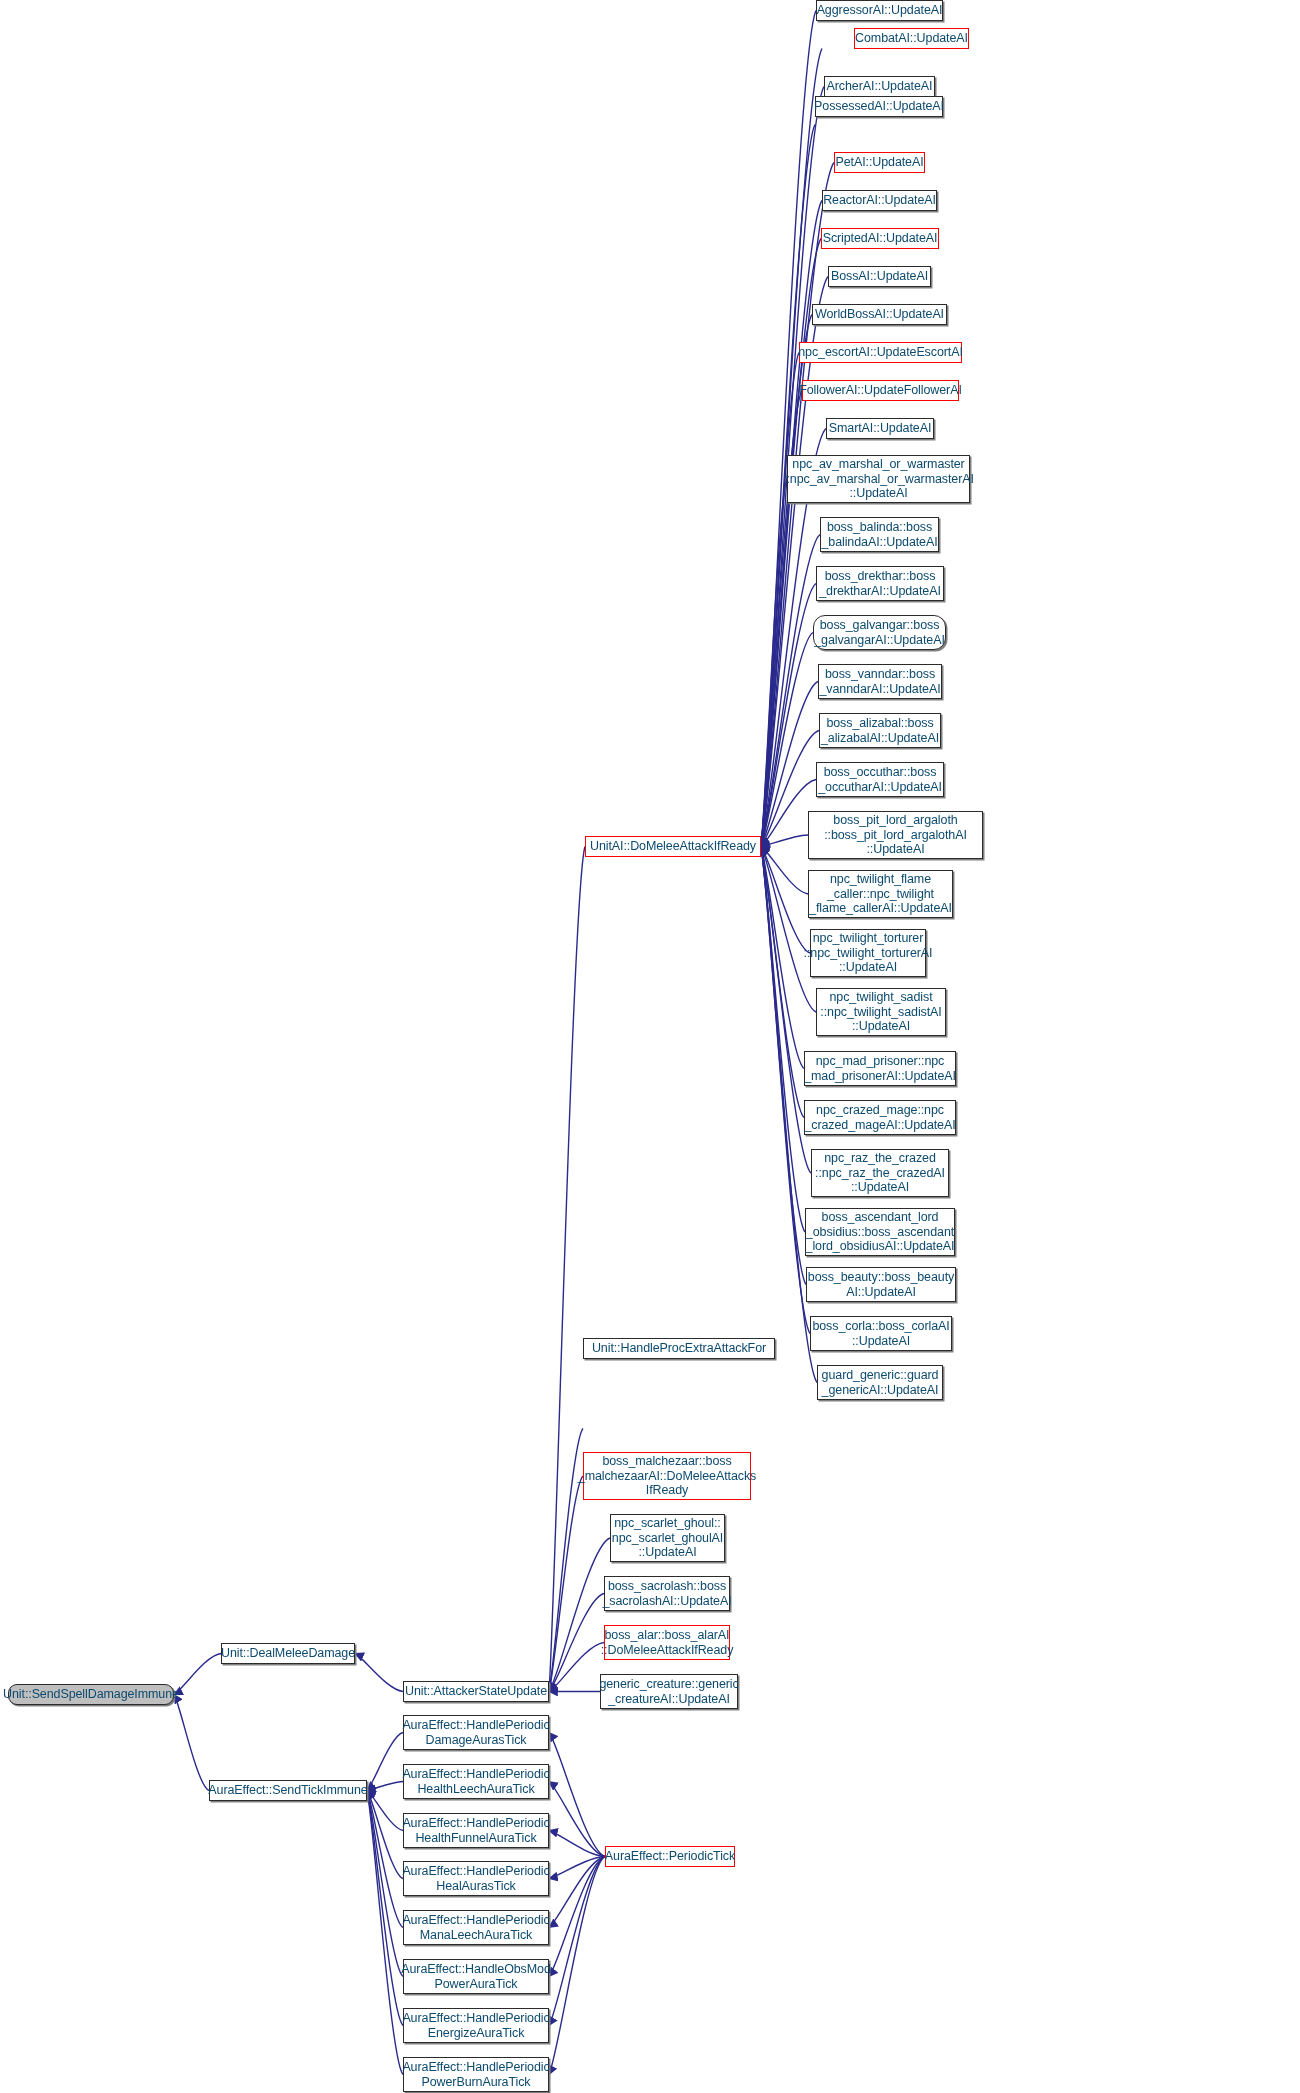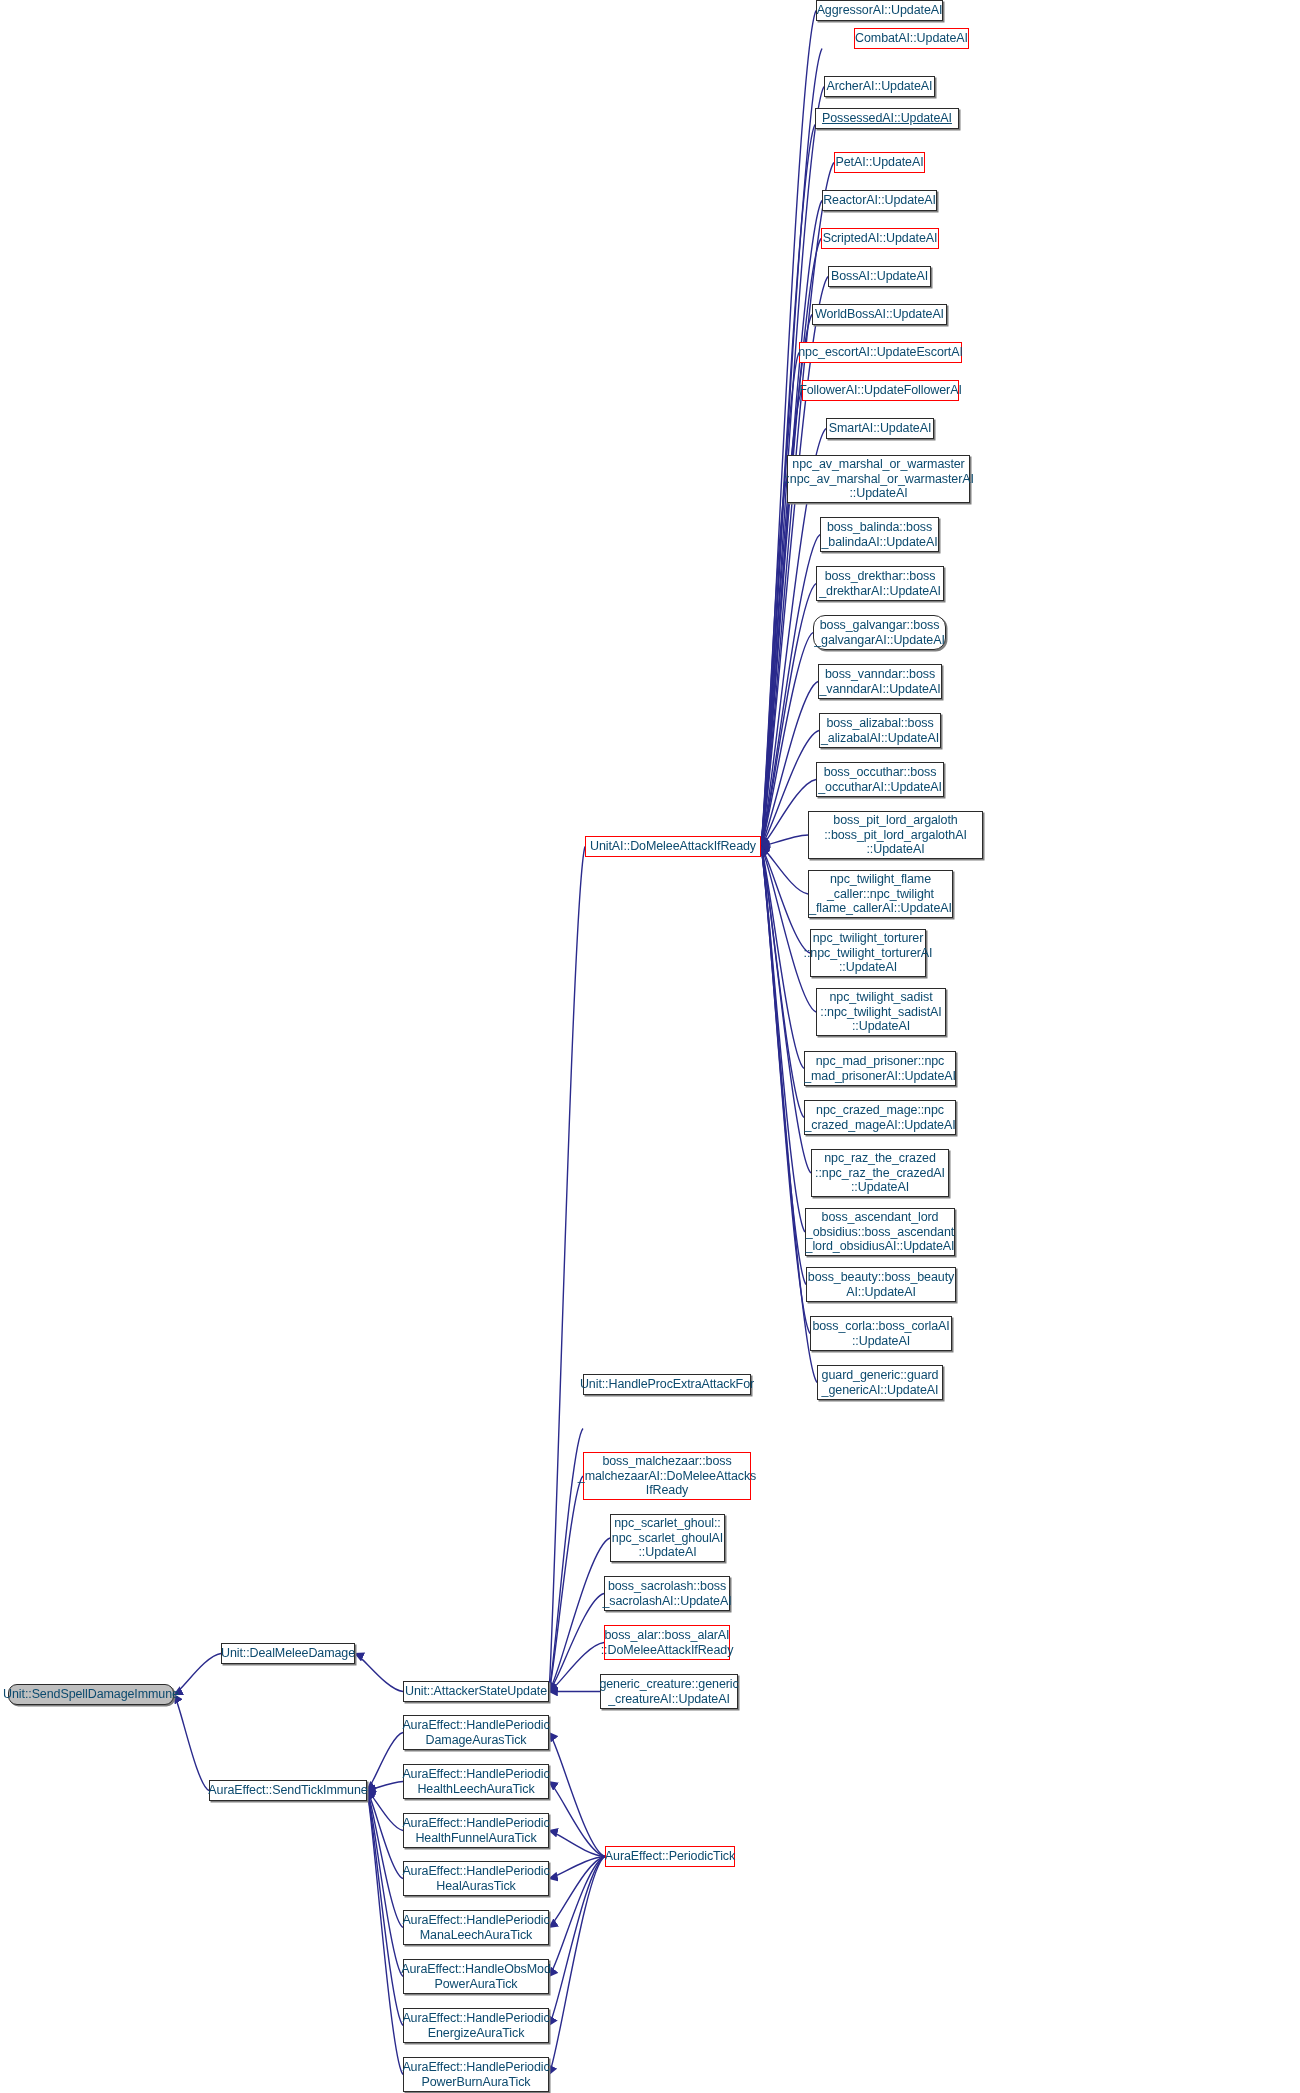--- a/index.html
+++ b/index.html
@@ -115,39 +115,39 @@
       <div class="node" style="left: 403px; top: 1861px; width: 146px; height: 35px;">AuraEffect::HandlePeriodic
 HealAurasTick</div>
       <div class="node" style="left: 403px; top: 1910px; width: 146px; height: 35px;">AuraEffect::HandlePeriodic
 ManaLeechAuraTick</div>
       <div class="node" style="left: 403px; top: 1959px; width: 146px; height: 35px;">AuraEffect::HandleObsMod
 PowerAuraTick</div>
       <div class="node" style="left: 403px; top: 2008px; width: 146px; height: 35px;">AuraEffect::HandlePeriodic
 EnergizeAuraTick</div>
       <div class="node" style="left: 403px; top: 2057px; width: 146px; height: 35px;">AuraEffect::HandlePeriodic
 PowerBurnAuraTick</div>
-      <div class="node" style="left: 583px; top: 1374px; width: 168px; height: 21px;">Unit::HandleProcExtraAttackFor</div>
+      <div class="node" style="left: 583px; top: 1338px; width: 192px; height: 21px;">Unit::HandleProcExtraAttackFor</div>
       <div class="node red" style="left: 583px; top: 1452px; width: 168px; height: 48px;">boss_malchezaar::boss
 _malchezaarAI::DoMeleeAttacks
 IfReady</div>
       <div class="node" style="left: 610px; top: 1514px; width: 115px; height: 48px;">npc_scarlet_ghoul::
 npc_scarlet_ghoulAI
 ::UpdateAI</div>
       <div class="node" style="left: 604px; top: 1576px; width: 126px; height: 35px;">boss_sacrolash::boss
 _sacrolashAI::UpdateAI</div>
       <div class="node red" style="left: 604px; top: 1625px; width: 126px; height: 35px;">boss_alar::boss_alarAI
 ::DoMeleeAttackIfReady</div>
       <div class="node" style="left: 600px; top: 1674px; width: 138px; height: 35px;">generic_creature::generic
 _creatureAI::UpdateAI</div>
       <div class="node red" style="left: 605px; top: 1846px; width: 130px; height: 21px;">AuraEffect::PeriodicTick</div>
       <div class="node red" style="left: 585px; top: 836px; width: 176px; height: 21px;">UnitAI::DoMeleeAttackIfReady</div>
       <div class="node" style="left: 816px; top: 0px; width: 127px; height: 21px;">AggressorAI::UpdateAI</div>
       <div class="node red" style="left: 822px; top: 28px; width: 115px; height: 21px; margin-left: 32px;">CombatAI::UpdateAI</div>
       <div class="node" style="left: 824px; top: 76px; width: 111px; height: 21px;">ArcherAI::UpdateAI</div>
-      <div class="node" style="left: 815px; top: 108px; width: 144px; height: 21px; text-decoration: underline;">PossessedAI::UpdateAI</div>
+      <div class="node" style="left: 815px; top: 96px; width: 128px; height: 21px;">PossessedAI::UpdateAI</div>
       <div class="node red" style="left: 834px; top: 152px; width: 91px; height: 21px;">PetAI::UpdateAI</div>
       <div class="node" style="left: 822px; top: 190px; width: 115px; height: 21px;">ReactorAI::UpdateAI</div>
       <div class="node red" style="left: 821px; top: 228px; width: 118px; height: 21px;">ScriptedAI::UpdateAI</div>
       <div class="node" style="left: 828px; top: 266px; width: 103px; height: 21px;">BossAI::UpdateAI</div>
       <div class="node" style="left: 812px; top: 304px; width: 135px; height: 21px;">WorldBossAI::UpdateAI</div>
       <div class="node red" style="left: 799px; top: 342px; width: 163px; height: 21px;">npc_escortAI::UpdateEscortAI</div>
       <div class="node red" style="left: 802px; top: 380px; width: 157px; height: 21px;">FollowerAI::UpdateFollowerAI</div>
       <div class="node" style="left: 826px; top: 418px; width: 108px; height: 21px;">SmartAI::UpdateAI</div>
       <div class="node" style="left: 787px; top: 455px; width: 183px; height: 48px;">npc_av_marshal_or_warmaster
 ::npc_av_marshal_or_warmasterAI

